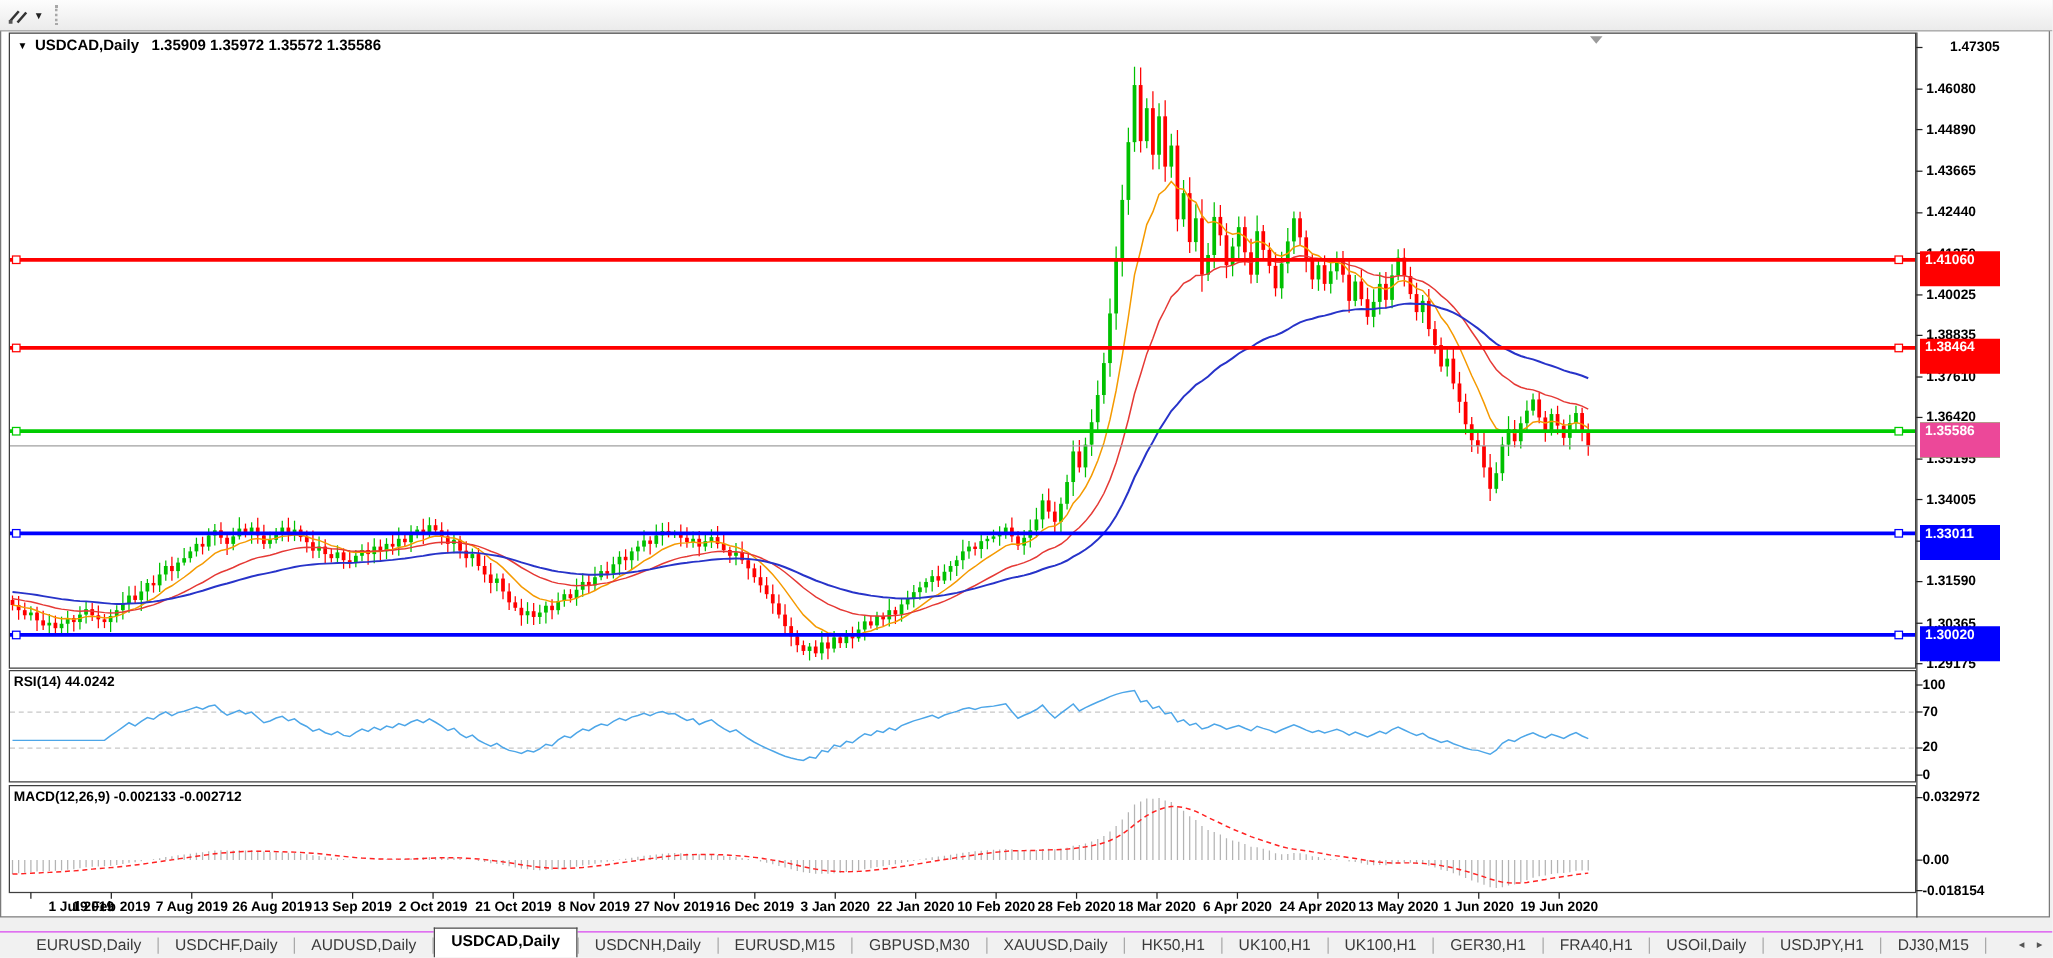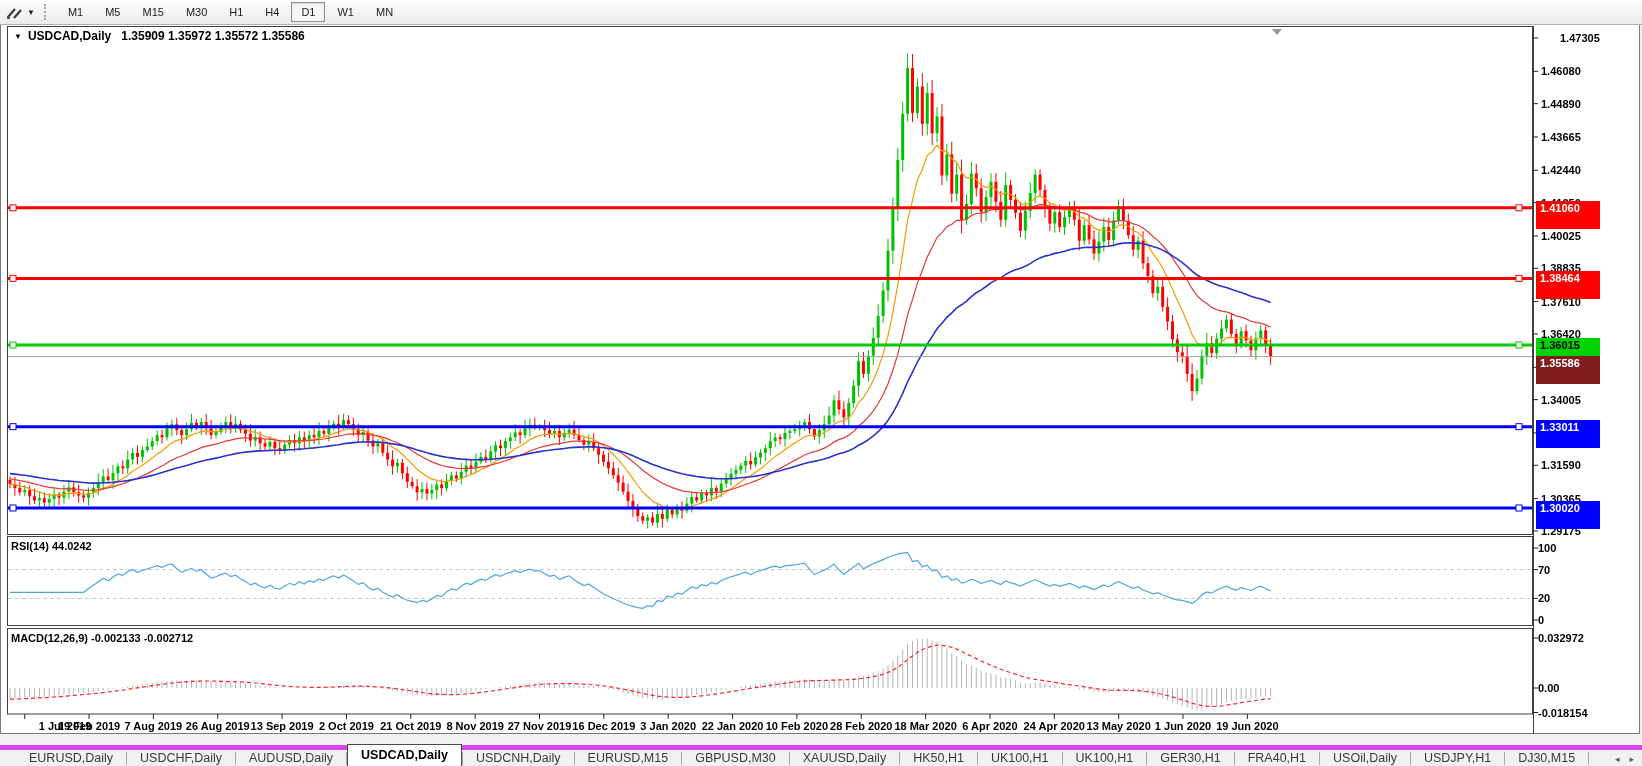--- a/index.html
+++ b/index.html
@@ -26,21 +26,21 @@
   #rsi-header{top:540px;}
   #macd-header{top:632px;}
   .axis-label{position:absolute;font-size:11px;font-weight:700;color:#000;height:14px;line-height:14px;
     z-index:3;white-space:nowrap;}
   .price-badge{position:absolute;left:1536px;width:64px;height:28px;line-height:14px;
     font-size:11px;font-weight:700;padding-left:4px;z-index:4;box-sizing:border-box;white-space:nowrap;}
   .date-label{position:absolute;top:720px;font-size:11px;font-weight:700;color:#000;z-index:3;
     width:90px;text-align:center;white-space:nowrap;}
   
   .tabbar{position:absolute;left:0;top:745px;width:1642px;height:21px;background:#f1f1f1;
-    border-top:5px solid #d946ef;display:flex;align-items:center;padding-left:16px;
+    border-top:1px solid #d946ef;display:flex;align-items:center;padding-left:16px;
     box-sizing:border-box;z-index:6;}
   .tab{font-size:12.5px;color:#3a3a3a;padding:0 13px;height:20px;line-height:20px;cursor:pointer;white-space:nowrap;}
   .tab.active{background:#ffffff;border:1px solid #4a4a4a;border-bottom:none;font-weight:700;color:#000;
     height:23px;line-height:21px;position:relative;top:-2px;}
   .tab-sep{width:1px;height:13px;background:#a9a9a9;}
   .tab-arrows{position:absolute;right:8px;top:4px;display:flex;gap:10px;}
   .tab-arrow{font-size:9px;color:#555;cursor:pointer;}
 </style>
 </head>
 <body>
@@ -48,31 +48,20 @@
 <div class="toolbar">
   <div class="tool-icon">
     <svg width="17" height="15" viewBox="0 0 17 15">
       <line x1="2" y1="12" x2="9" y2="4" stroke="#333" stroke-width="2"></line>
       <line x1="8" y1="13" x2="15" y2="5" stroke="#333" stroke-width="2"></line>
       <rect x="1" y="11" width="3" height="3" fill="#555"></rect>
     </svg>
     <span class="caret">▼</span>
   </div>
   <div class="toolbar-grip"></div>
-  <div id="tf-buttons" style="display:flex;">
-      <div class="tf-btn">M1</div>
-      <div class="tf-btn">M5</div>
-      <div class="tf-btn">M15</div>
-      <div class="tf-btn">M30</div>
-      <div class="tf-btn">H1</div>
-      <div class="tf-btn">H4</div>
-      <div class="tf-btn active">D1</div>
-      <div class="tf-btn">W1</div>
-      <div class="tf-btn">MN</div>
-    </div>
 </div>
 
 <div class="chart-window"></div>
 <svg id="chart-svg">
     <g>
       <rect x="7.5" y="26.5" width="1525" height="508" fill="none" stroke="#3f3f3f"></rect>
       <rect x="7.5" y="536.5" width="1525" height="89" fill="none" stroke="#3f3f3f"></rect>
       <rect x="7.5" y="628.5" width="1525" height="85.5" fill="none" stroke="#3f3f3f"></rect>
       <line x1="1533.5" y1="26" x2="1533.5" y2="734" stroke="#3f3f3f" stroke-width="1"></line>
     </g>
@@ -959,21 +948,21 @@
     <div class="axis-label" style="left: 1538px; top: 541px;">100</div>
     <div class="axis-label" style="left: 1538px; top: 562.6px;">70</div>
     <div class="axis-label" style="left: 1538px; top: 591.4px;">20</div>
     <div class="axis-label" style="left: 1538px; top: 613px;">0</div>
     <div class="axis-label" style="left: 1538px; top: 631.014px;">0.032972</div>
     <div class="axis-label" style="left: 1538px; top: 681px;">0.00</div>
     <div class="axis-label" style="left: 1538px; top: 705.5px;">-0.018154</div>
     <div class="price-badge" style="top: 200.802px; background: rgb(255, 0, 0); color: rgb(255, 255, 255);">1.41060</div>
     <div class="price-badge" style="top: 271.387px; background: rgb(255, 0, 0); color: rgb(255, 255, 255);">1.38464</div>
     <div class="price-badge" style="top: 337.975px; background: rgb(0, 210, 0); color: rgb(0, 0, 0);">1.36015</div>
-    <div class="price-badge" style="top: 356px; background: #7f1d1d; color: rgb(255, 255, 255);">1.35586</div>
+    <div class="price-badge" style="top: 338px; background: #ec4899; color: rgb(255, 255, 255);">1.35586</div>
     <div class="price-badge" style="top: 419.654px; background: rgb(0, 0, 255); color: rgb(255, 255, 255);">1.33011</div>
     <div class="price-badge" style="top: 500.979px; background: rgb(0, 0, 255); color: rgb(255, 255, 255);">1.30020</div>
   </div>
 <div id="date-labels">
     <div class="date-label" style="left: 20px; text-align: center;">1 Jul 2019</div>
     <div class="date-label" style="left: 44.05px;">19 Feb 2019</div>
     <div class="date-label" style="left: 108.4px;">7 Aug 2019</div>
     <div class="date-label" style="left: 172.75px;">26 Aug 2019</div>
     <div class="date-label" style="left: 237.1px;">13 Sep 2019</div>
     <div class="date-label" style="left: 301.45px;">2 Oct 2019</div>

